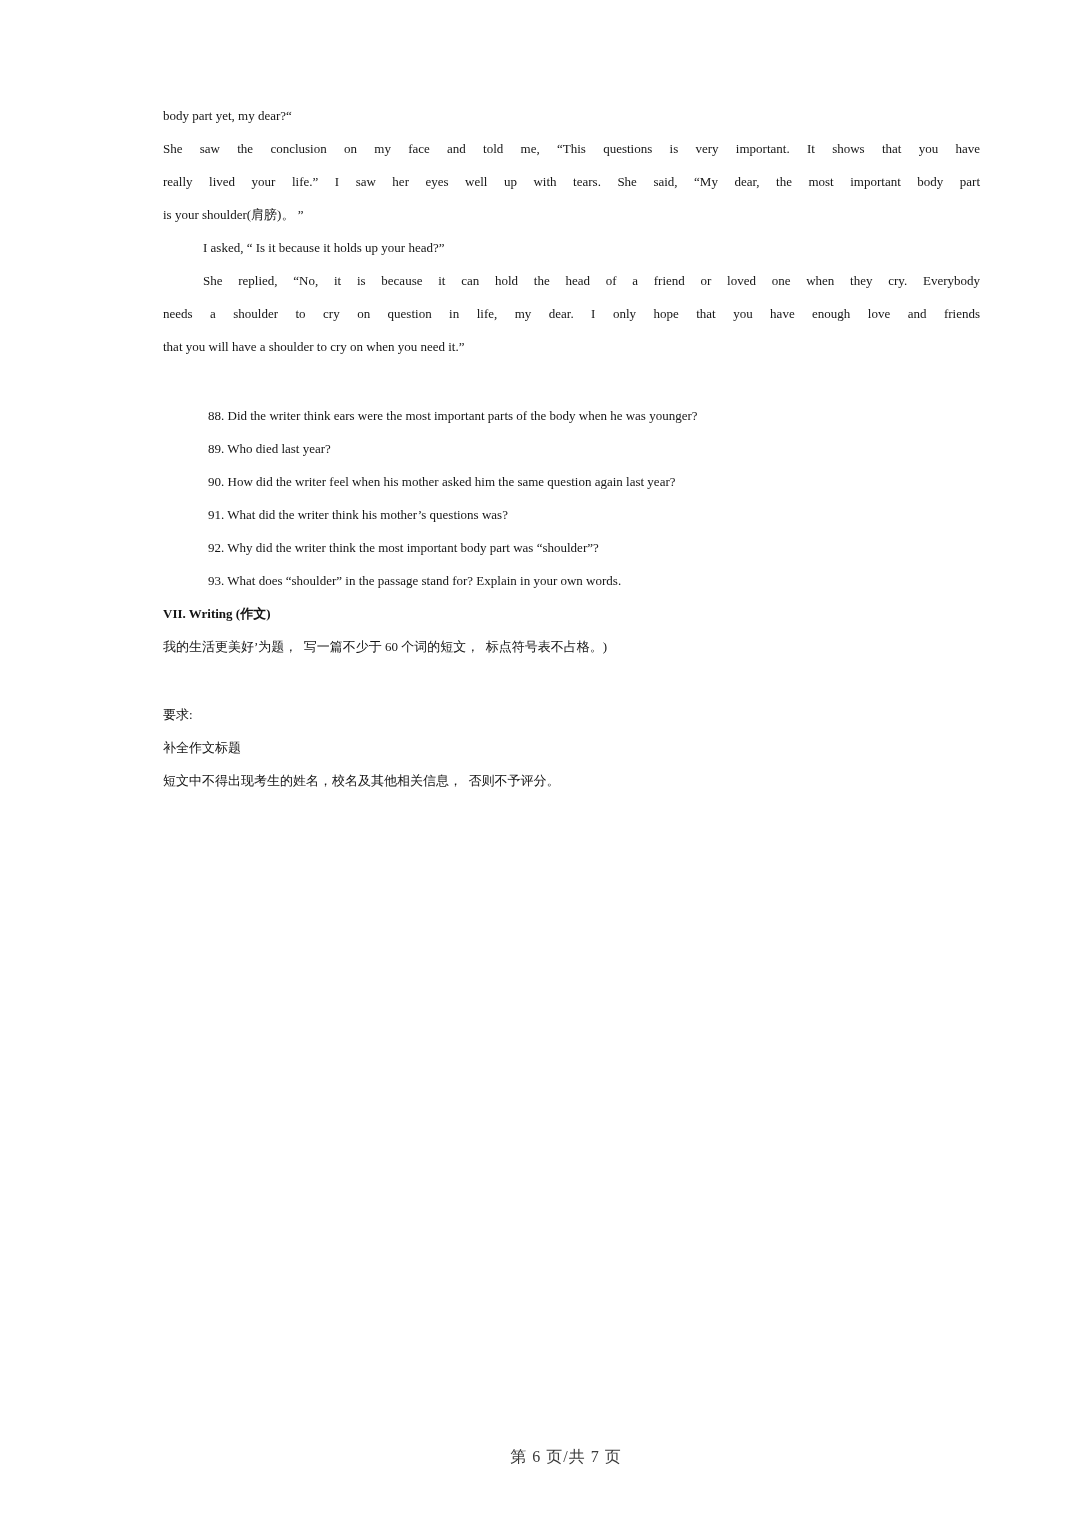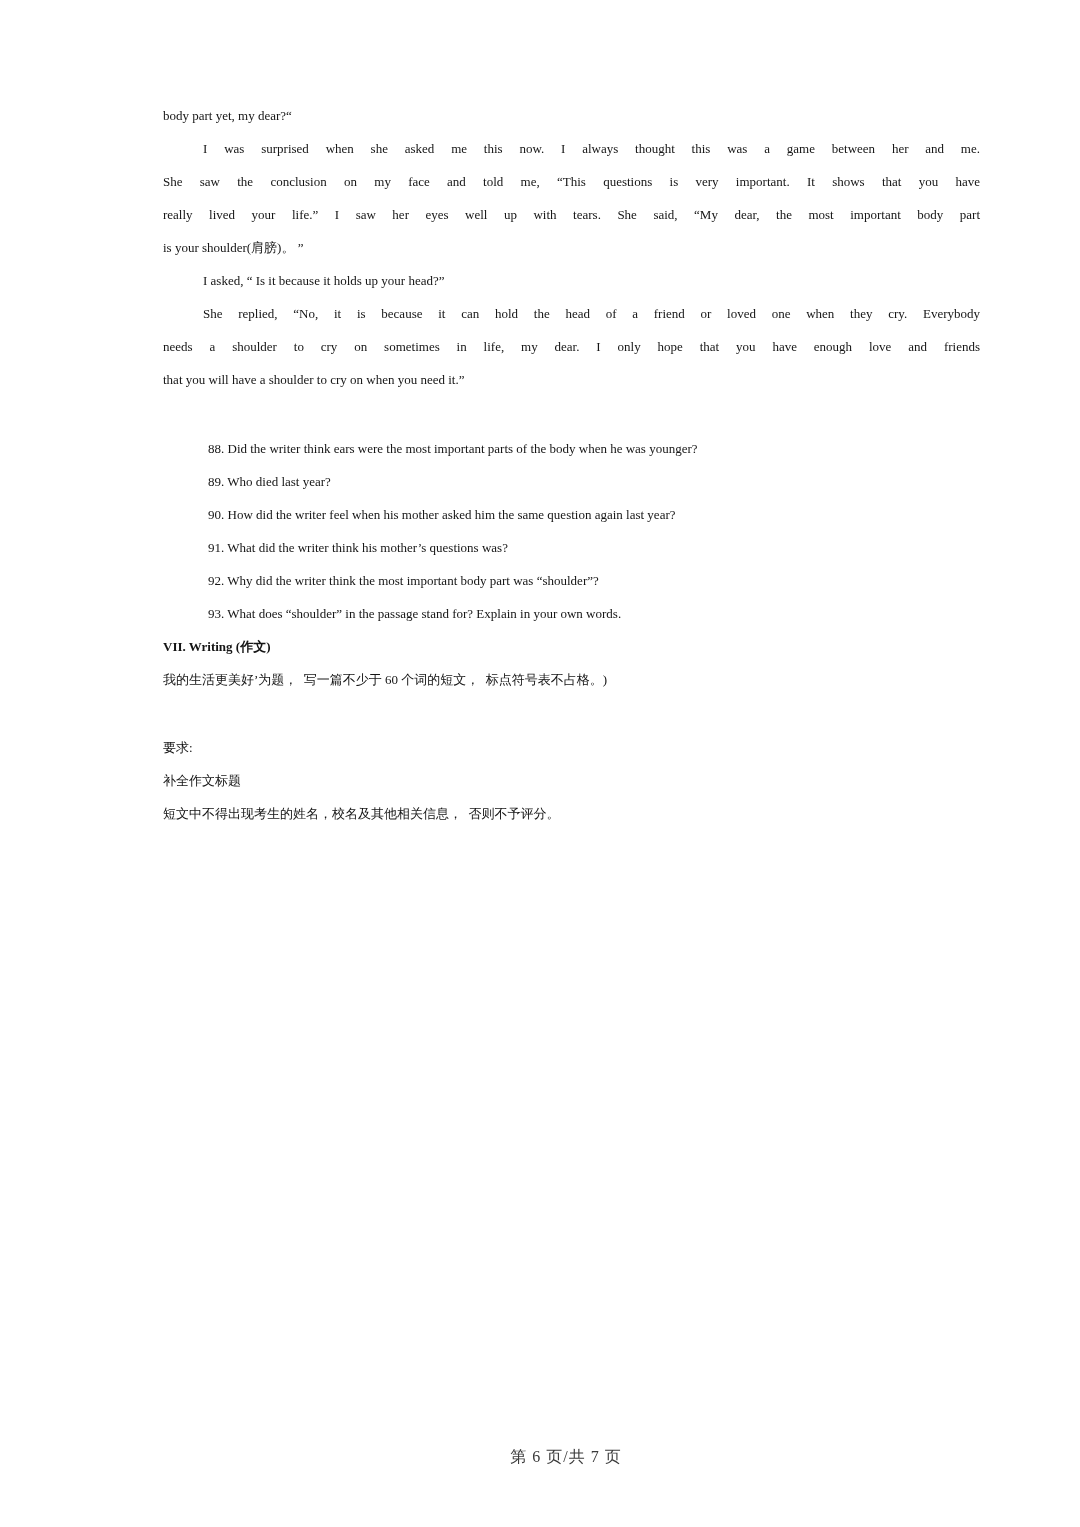--- a/index.html
+++ b/index.html
@@ -58,27 +58,26 @@
   }
 </style>
 </head>
 <body>
 
 <div class="page">
   <div class="content">
 
     <div class="passage">
       <div class="l">body part yet, my dear?“</div>
-      <div class="l j ind">I was surprised when she asked me this now. I always thought this was a game between her and me.</div>
       <div class="l j">She saw the conclusion on my face and told me, “This questions is very important. It shows that you have</div>
       <div class="l j">really lived your life.” I saw her eyes well up with tears. She said, “My dear, the most important body part</div>
       <div class="l">is your shoulder(肩膀)。 ”</div>
       <div class="l ind">I asked, “ Is it because it holds up your head?”</div>
       <div class="l j ind">She replied, “No, it is because it can hold the head of a friend or loved one when they cry. Everybody</div>
-      <div class="l j">needs a shoulder to cry on sometimes in life, my dear. I only hope that you have enough love and friends</div>
+      <div class="l j">needs a shoulder to cry on question in life, my dear. I only hope that you have enough love and friends</div>
       <div class="l">that you will have a shoulder to cry on when you need it.”</div>
     </div>
 
     <div class="questions">
       <div class="l">88. Did the writer think ears were the most important parts of the body when he was younger?</div>
       <div class="l">89. Who died last year?</div>
       <div class="l">90. How did the writer feel when his mother asked him the same question again last year?</div>
       <div class="l">91. What did the writer think his mother’s questions was?</div>
       <div class="l">92. Why did the writer think the most important body part was “shoulder”?</div>
       <div class="l">93. What does “shoulder” in the passage stand for? Explain in your own words.</div>

